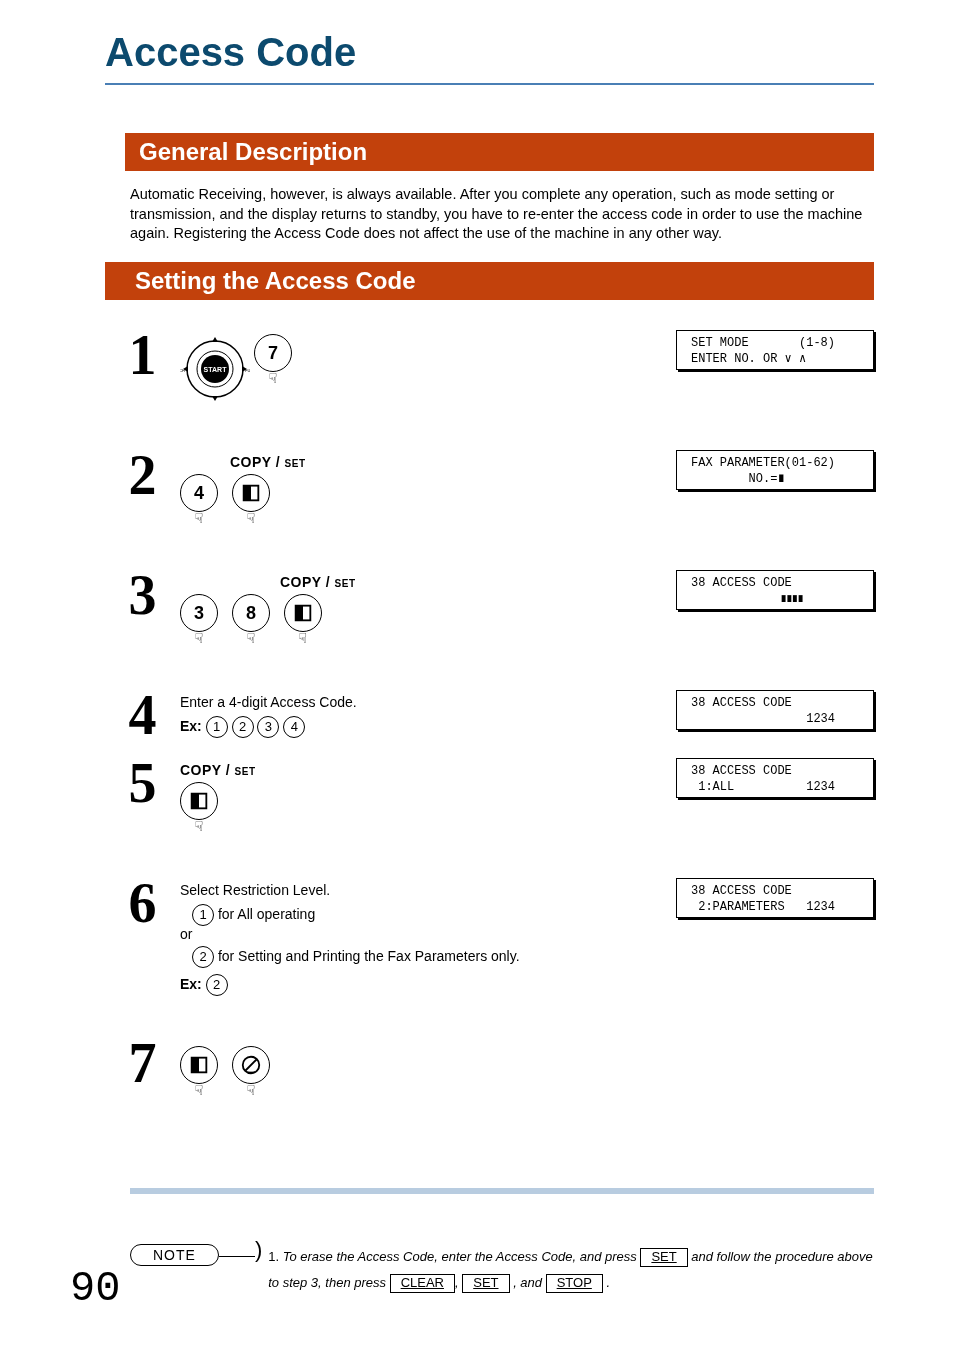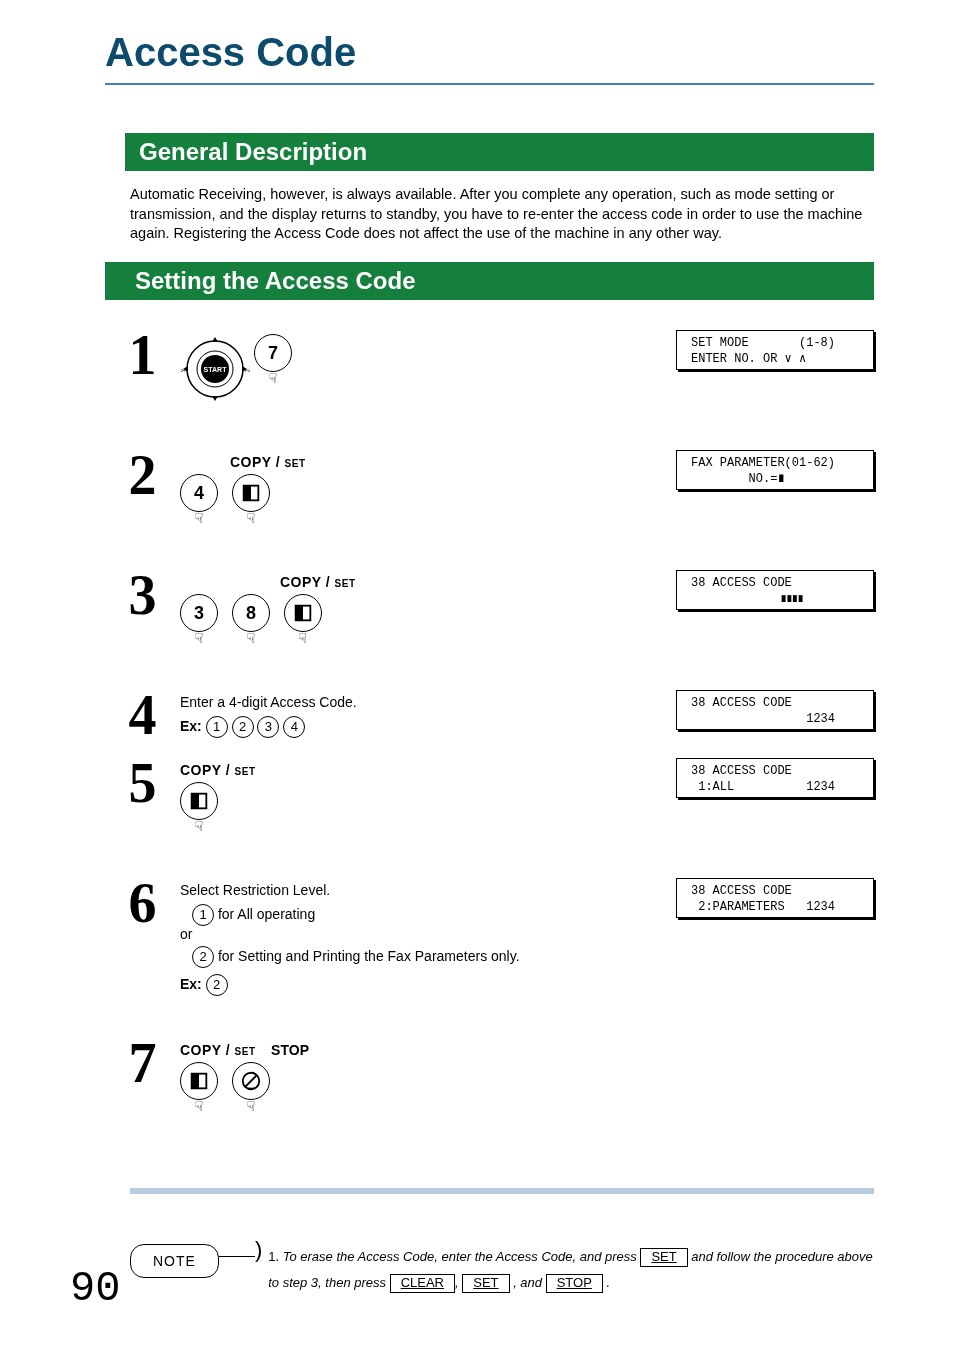--- a/index.html
+++ b/index.html
@@ -18,21 +18,21 @@
     color: #0c4a6e;
     font-size: 40px;
     font-weight: bold;
     margin-bottom: 8px;
   }
   .title-underline {
     border-bottom: 2px solid #4A7FB5;
     margin-bottom: 48px;
   }
   .section-header {
-    background: #15803d;
+    background: #c2410c;
     color: #fff;
     font-size: 24px;
     font-weight: bold;
     padding: 5px 14px;
     border-left: 20px solid #fff;
     margin-bottom: 14px;
   }
   .section-header.setting {
     border-left: none;
     padding-left: 30px;
@@ -120,21 +120,21 @@
     font-size: 14px;
   }
   .note-row {
     display: flex;
     align-items: flex-start;
     margin: 50px 0 0 25px;
   }
   .note-badge {
     border: 1px solid #000;
     border-radius: 14px;
-    padding: 8px 22px;
+    padding: 2px 22px;
     font-size: 14px;
     letter-spacing: 1px;
     text-align: center;
   }
   .note-connector {
     width: 36px;
     border-top: 1px solid #000;
     margin-top: 12px;
   }
   .note-paren {
@@ -316,25 +316,20 @@
         <span class="key-circle small">2</span>
       </div>
     </div>
     <div class="lcd"><span>38 ACCESS CODE</span>
 <span> 2:PARAMETERS   1234</span></div>
   </div>
 
   <div class="step-row">
     <div class="step-num">7</div>
     <div class="step-body">
-      <div>
-        <span class="copyset">COPY / <span class="small">SET</span></span>
-        &nbsp;&nbsp;
-        <span class="stop-label">STOP</span>
-      </div>
       <div style="margin-top:4px;">
         <span class="key-wrap">
           <span class="key-circle icon-btn"><svg viewBox="0 0 24 24">
                 <rect x="4" y="4" width="16" height="16" fill="none" stroke="#000" stroke-width="2"></rect>
                 <rect x="4" y="4" width="8" height="16" fill="#000"></rect>
               </svg></span>
           <span class="press-hand">☟</span>
         </span>
         <span class="key-wrap">
           <span class="key-circle icon-btn"><svg viewBox="0 0 24 24">

